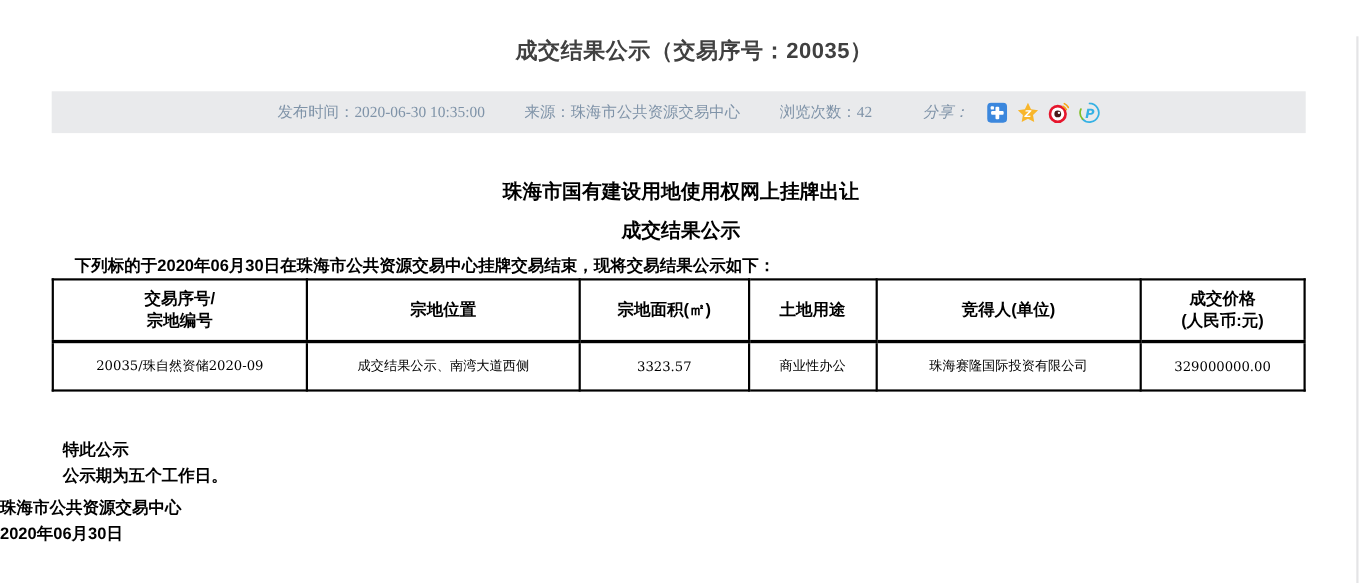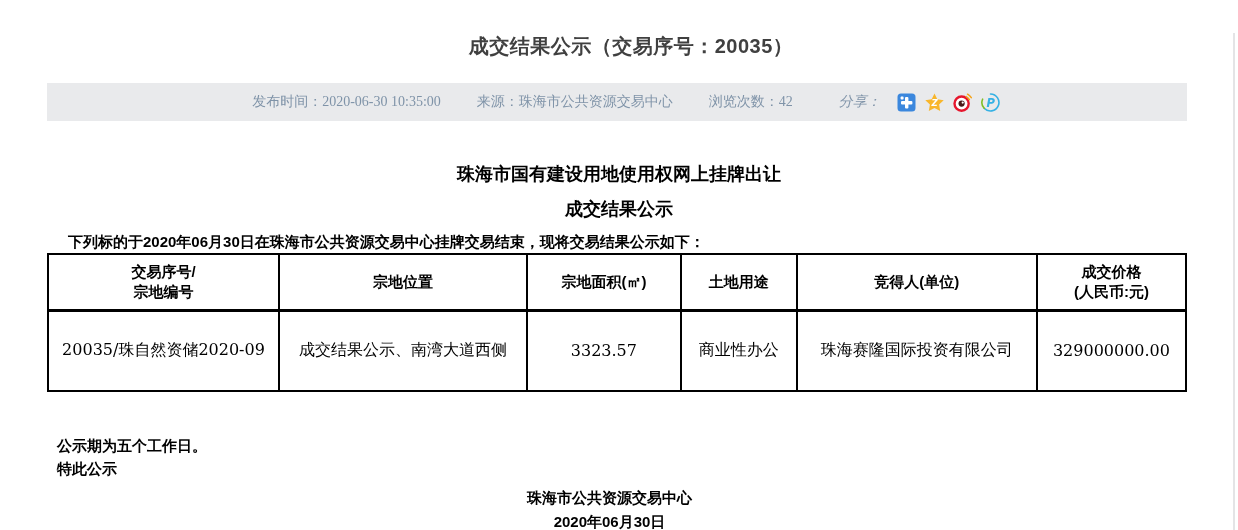--- a/index.html
+++ b/index.html
@@ -69,41 +69,40 @@
     color: #000;
   }
   .result-table thead th {
     height: 56px;
     font-size: 15px;
     font-weight: bold;
     line-height: 20px;
     border-bottom: 3px solid #000;
   }
   .result-table tbody td {
-    height: 81px;
-    font-size: 16px;
+    height: 45px;
+    font-size: 12px;
     font-weight: normal;
     font-family: "DejaVu Serif", "Liberation Serif", serif;
     border-radius: 26px;
   }
   .closing {
     margin: 42px 0 0 57px;
     font-size: 15px;
     font-weight: bold;
     line-height: 23px;
     color: #000;
   }
   .signature {
     margin: 6px 51px 0 0;
-    text-align: center;
+    text-align: left;
     font-size: 15px;
     font-weight: bold;
     line-height: 24px;
     color: #000;
-    padding-left: 32px;
   }
 </style>
 </head>
 <body>
 
 <div class="page">
 
   <div class="page-edge"></div>
 
   <h2 class="page-title">成交结果公示（交易序号：20035）</h2>
@@ -195,22 +194,22 @@
         <td>成交结果公示、南湾大道西侧</td>
         <td>3323.57</td>
         <td>商业性办公</td>
         <td>珠海赛隆国际投资有限公司</td>
         <td>329000000.00</td>
       </tr>
     </tbody>
   </table>
 
   <div class="closing">
+    <div>特此公示</div>
     <div>公示期为五个工作日。</div>
-    <div>特此公示</div>
   </div>
 
   <div class="signature">
     <div>珠海市公共资源交易中心</div>
     <div>2020年06月30日</div>
   </div>
 
 </div>
 
 </body></html>

